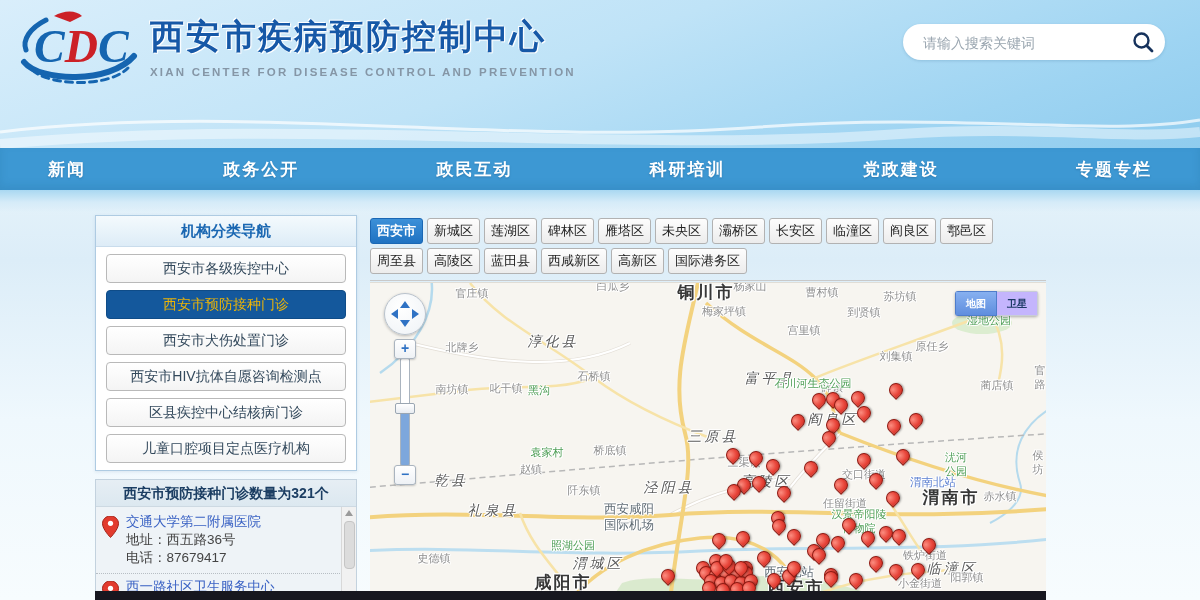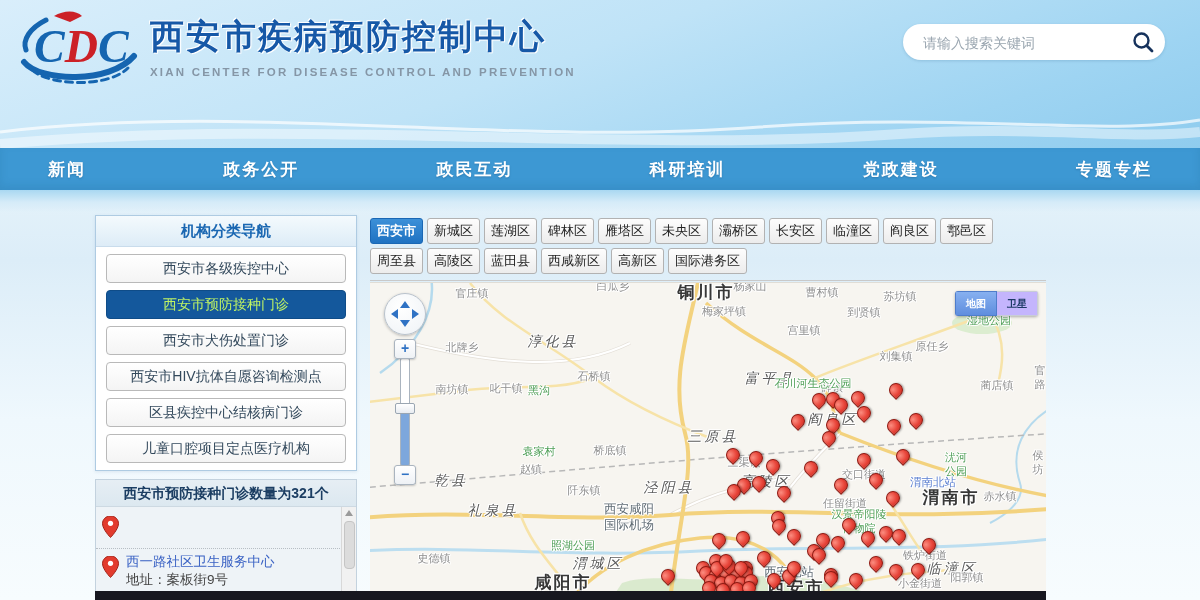--- a/index.html
+++ b/index.html
@@ -34,21 +34,21 @@
         background:linear-gradient(180deg,#a9d8f1 0%,#d5ebf8 55%,rgba(229,243,251,0) 100%);}
 
   
   .sidebar{position:absolute;left:95px;top:215px;width:262px;}
   .panel1{background:#fff;border:1px solid #aecbe2;box-shadow:0 1px 3px rgba(80,120,160,.15);}
   .panel1-head{height:30px;line-height:30px;text-align:center;font-size:15px;font-weight:bold;color:#1a67b2;
         background:linear-gradient(180deg,#f4fafd,#ddecf7);border-bottom:1px solid #c9dcec;}
   .cat-btn{display:block;margin:7px 10px;height:27px;line-height:27px;text-align:center;font-size:14px;
         color:#33495c;background:linear-gradient(180deg,#ffffff,#f4f4f4);border:1px solid #b9b9b9;
         border-radius:4px;cursor:pointer;overflow:hidden;white-space:nowrap;}
-  .cat-btn.active{background:#14589c;color:#bef264;border-color:#0f4c88;font-family:Liberation Serif, serif;}
+  .cat-btn.active{background:#14589c;color:#eab308;border-color:#0f4c88;font-family:Liberation Serif, serif;}
   .panel2{margin-top:8px;background:#e9eff4;border:1px solid #c3d2de;position:relative;
         height:131px;overflow:hidden;}
   .panel2-head{height:26px;line-height:26px;text-align:center;font-size:14px;font-weight:bold;color:#1c3e63;
         background:linear-gradient(180deg,#e6eef4,#dce8f0);border-bottom:1px solid #cdd9e2;}
   .clinic-list{position:absolute;left:0;top:27px;right:14px;bottom:0;background:#eef3f7;padding:2px 0;}
   .clinic{display:flex;padding:4px 4px 6px 6px;border-bottom:1px dotted #b7bec4;}
   .clinic:last-child{border-bottom:0;}
   .pin{flex:0 0 24px;padding-top:3px;}
   .cinfo{flex:1;line-height:18px;font-size:13.5px;color:#444;}
   .cname{color:#3a62c4;cursor:pointer;display:block;}
@@ -164,20 +164,25 @@
         </div>
     </div>
     <div class="panel2">
       <div class="panel2-head">西安市预防接种门诊数量为321个</div>
       <div class="clinic-list" id="clinic-list">
           <div class="clinic">
             <span class="pin"><svg width="17" height="22" viewBox="0 0 16 22">
                 <path d="M8,0 C3.2,0 0,3.6 0,7.6 C0,13.4 8,21.5 8,21.5 C8,21.5 16,13.4 16,7.6 C16,3.6 12.8,0 8,0 Z" fill="#e23b2e" stroke="#a32015" stroke-width="1"></path>
                 <circle cx="8" cy="7.3" r="2.6" fill="#fff"></circle>
               </svg></span>
+            <div class="cinfo">
+              <a class="cname">交通大学第二附属医院</a>
+              <div class="caddr">地址：西五路36号</div>
+              <div class="cphone">电话：87679417</div>
+            </div>
           </div>
           <div class="clinic">
             <span class="pin"><svg width="17" height="22" viewBox="0 0 16 22">
                 <path d="M8,0 C3.2,0 0,3.6 0,7.6 C0,13.4 8,21.5 8,21.5 C8,21.5 16,13.4 16,7.6 C16,3.6 12.8,0 8,0 Z" fill="#e23b2e" stroke="#a32015" stroke-width="1"></path>
                 <circle cx="8" cy="7.3" r="2.6" fill="#fff"></circle>
               </svg></span>
             <div class="cinfo">
               <a class="cname">西一路社区卫生服务中心</a>
               <div class="caddr">地址：案板街9号</div>
             </div>
@@ -292,21 +297,21 @@
         <span class="mlbl county" style="left: 582px; top: 285px;">临潼区</span>
         <span class="mlbl county" style="left: 228px; top: 280px;">渭城区</span>
         <span class="mlbl city" style="left: 336px; top: 10px;">铜川市</span>
         <span class="mlbl city" style="left: 581px; top: 215px;">渭南市</span>
         <span class="mlbl city" style="left: 193px; top: 300px;">咸阳市</span>
         <span class="mlbl city" style="left: 426px; top: 305px;">西安市</span>
         <span class="mlbl park" style="left: 169px; top: 107px;">黑沟</span>
         <span class="mlbl park" style="left: 443px; top: 100px;">石川河生态公园</span>
         <span class="mlbl park" style="left: 619px; top: 30px;">卤阳湖国家
 湿地公园</span>
-        <span class="mlbl park" style="left: 169px; top: 169px; font-family: Liberation Mono, monospace;">袁家村</span>
+        <span class="mlbl park" style="left: 177px; top: 169px;">袁家村</span>
         <span class="mlbl park" style="left: 203px; top: 262px;">照湖公园</span>
         <span class="mlbl park" style="left: 489px; top: 238px;">汉景帝阳陵
 博物院</span>
         <span class="mlbl park" style="left: 586px; top: 181px;">沋河
 公园</span>
         <span class="mlbl blue" style="left: 563px; top: 199px;">渭南北站</span>
         <span class="mlbl poi" style="left: 259px; top: 234px;">西安咸阳
 国际机场</span>
         <span class="mlbl poi" style="left: 419px; top: 289px;">西安北站</span>
         <span class="marker" style="left: 427px; top: 143px;"></span>

